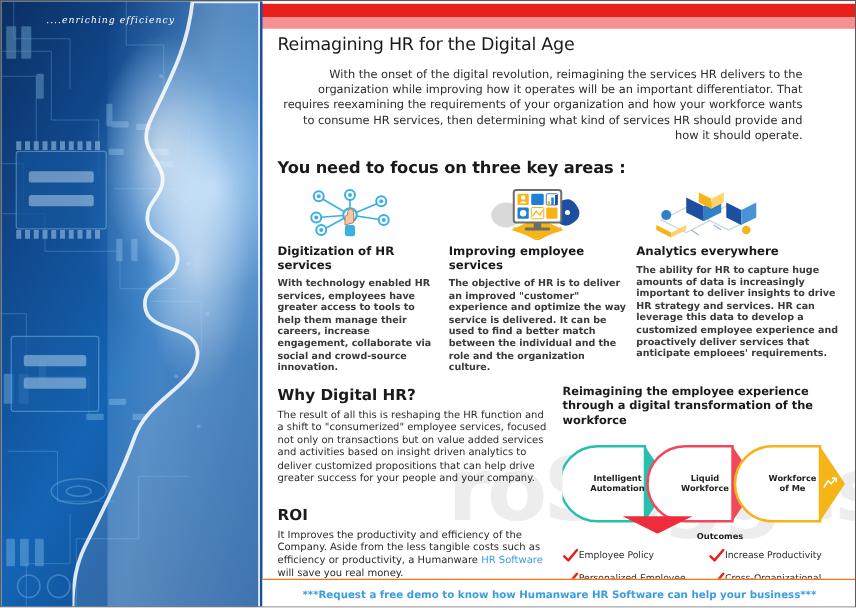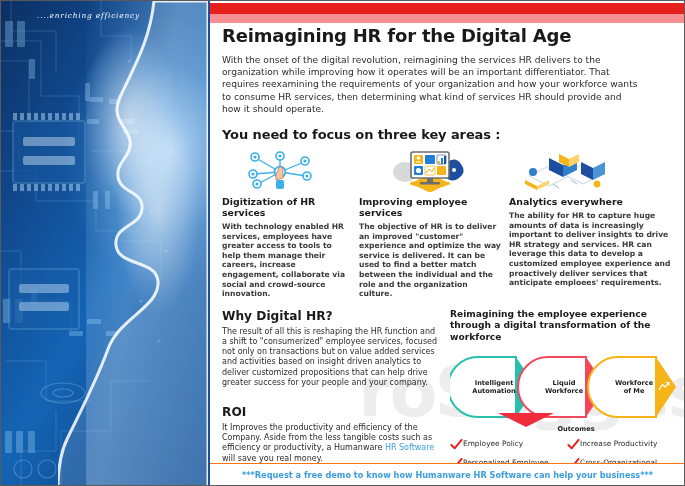--- a/index.html
+++ b/index.html
@@ -69,26 +69,27 @@
     position:absolute;left:207px;top:0;width:477px;height:485px;
     background:#ffffff;
   }
   .topbar-red{position:absolute;left:0;top:2px;width:477px;height:11px;background:#e8201c;}
   .topbar-pink{position:absolute;left:0;top:13px;width:477px;height:9px;background:#f79093;}
   .leftedge{position:absolute;left:0;top:0;width:2px;height:485px;background:#1d4ea0;}
 
   .content{position:absolute;left:14px;top:24px;width:460px;}
 
   h1.title{
-    font-size:18px;font-weight:bold;color:#1a1a1a;
+    font-size:14px;font-weight:normal;color:#1a1a1a;
     margin:0 0 7px 0;letter-spacing:-.2px;line-height:22px;
   }
   p.intro{
     font-size:9.1px;line-height:12.2px;color:#2b2b2b;margin:0;
     width:420px;
+    text-align:right;
   }
   h2.focus{
     font-size:13px;font-weight:bold;color:#1a1a1a;
     margin:12px 0 0 0;letter-spacing:-.1px;
   }
 
   
   .cols{display:flex;gap:0;margin-top:6px;width:460px;}
   .col{box-sizing:border-box;}
   .col-1{width:150px;padding-right:8px;}

